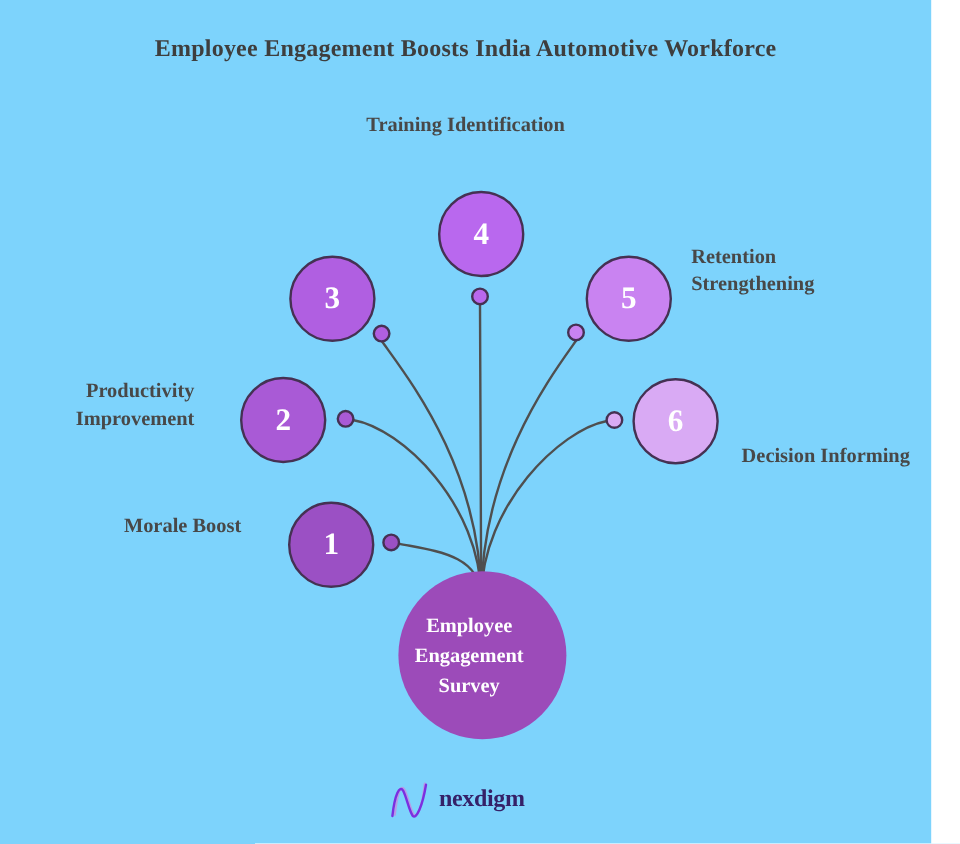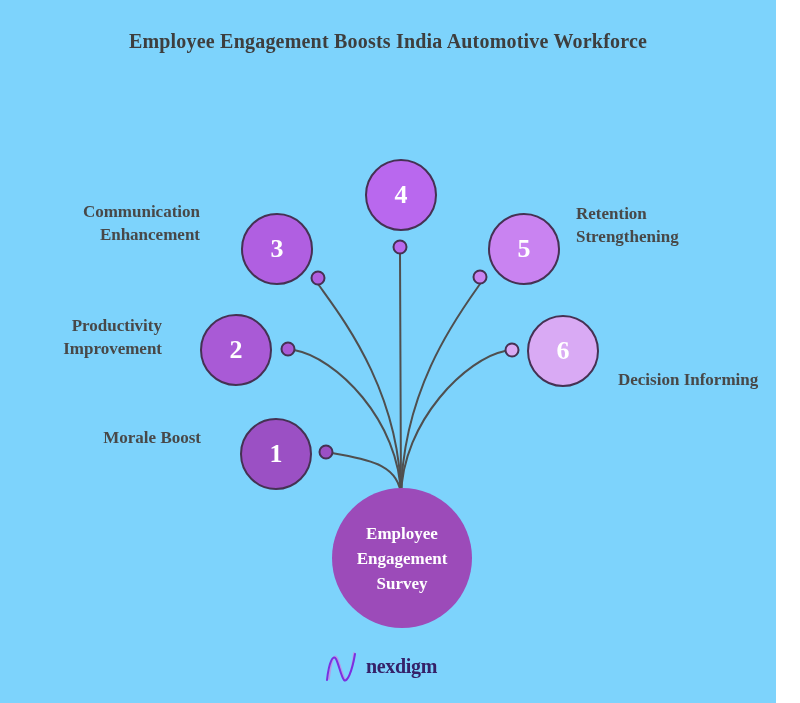--- a/index.html
+++ b/index.html
@@ -28,22 +28,22 @@
     display:flex;align-items:center;justify-content:center;
     color:#ffffff;font-size:26px;font-weight:bold;
   }
   .node-1{left:240px;top:418px;background:#9b50c4;}
   .node-2{left:200px;top:314px;background:#a95ad6;}
   .node-3{left:241px;top:213px;background:#b05fe1;}
   .node-4{left:365px;top:159px;background:#b968ee;}
   .node-5{left:488px;top:213px;background:#c983f1;}
   .node-6{left:527px;top:315px;background:#d9aaf4;}
   .node-center{
-    position:absolute;left:332px;top:488px;width:140px;height:140px;border-radius:50%;
-    background:#9c4bb9;display:flex;align-items:center;justify-content:center;
+    position:absolute;left:332px;top:476px;width:140px;height:140px;border-radius:50%;
+    background:#9c4bb9;display:flex;align-items:center;
   }
   .node-center .center-text{
     width:118px;text-align:center;color:#ffffff;
     font-size:17px;font-weight:bold;line-height:25px;
   }
   .brand{
     position:absolute;top:649px;left:0;right:16px;
     display:flex;align-items:center;justify-content:center;gap:7px;
   }
   .brand .wordmark{
@@ -69,22 +69,21 @@
     <g stroke="#453153" stroke-width="2">
       <circle cx="400" cy="247" r="6.5" fill="#b968ee"></circle>
       <circle cx="318" cy="278" r="6.5" fill="#b05fe1"></circle>
       <circle cx="480" cy="277" r="6.5" fill="#c983f1"></circle>
       <circle cx="288" cy="349" r="6.5" fill="#a95ad6"></circle>
       <circle cx="512" cy="350" r="6.5" fill="#d9aaf4"></circle>
       <circle cx="326" cy="452" r="6.5" fill="#9b50c4"></circle>
     </g>
   </svg>
 
-  <div class="label label-comm">Communication
-Enhancement</div>
+  <div class="label label-training">Training Identification</div>
   <div class="label label-retention">Retention
 Strengthening</div>
   <div class="label label-prod">Productivity
 Improvement</div>
   <div class="label label-decision">Decision Informing</div>
   <div class="label label-morale">Morale Boost</div>
 
   <div class="node node-1">
       <span>1</span>
     </div>

